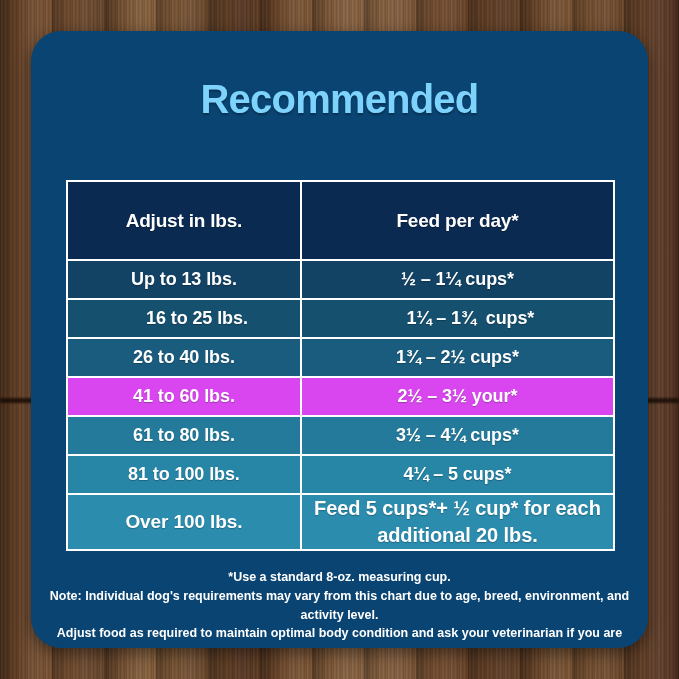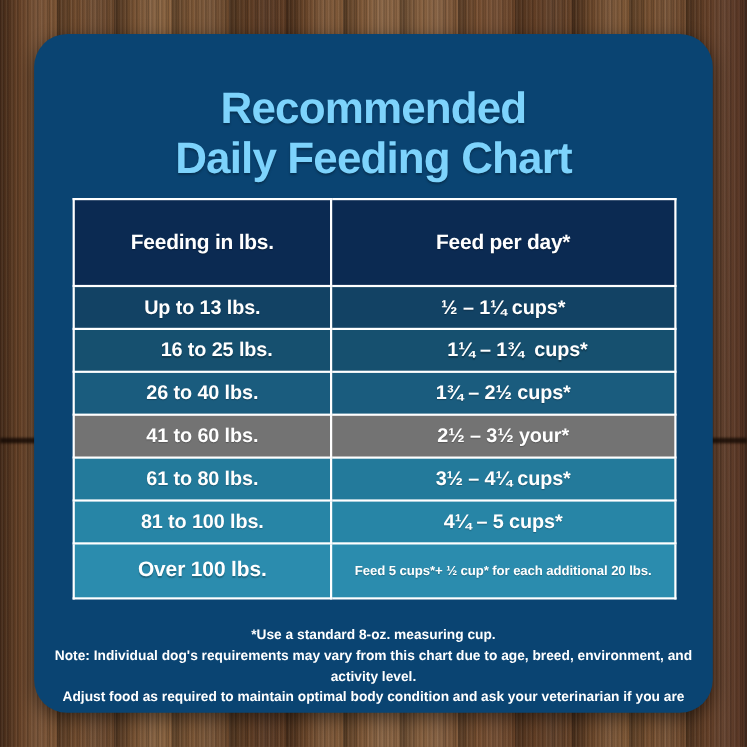--- a/index.html
+++ b/index.html
@@ -95,27 +95,27 @@
     letter-spacing:-0.1px;
     text-shadow:0 1px 1px rgba(0,0,0,.25);
     white-space:pre;
   }
   #feeding-table tbody tr.row-cups td { font-size:18px; }
 
   
   #feeding-table tbody tr:nth-child(1) td { background:#124264; }
   #feeding-table tbody tr:nth-child(2) td { background:#16506f;padding-left:32px; }
   #feeding-table tbody tr:nth-child(3) td { background:#1a5c7e; }
-  #feeding-table tbody tr:nth-child(4) td { background:#737373; }
+  #feeding-table tbody tr:nth-child(4) td { background:#d946ef; }
   #feeding-table tbody tr:nth-child(5) td { background:#237a9b; }
   #feeding-table tbody tr:nth-child(6) td { background:#2785a6; }
   #feeding-table tbody tr:nth-child(7) td { background:#2b8cae; height:50px; }
 
   #feeding-table tbody tr:nth-child(7) .cell-cups {
-    font-size:12px; line-height:1.35; white-space:normal;
+    font-size:20px; line-height:1.35; white-space:normal;
   }
 
   
   #footnotes {
     position:absolute;
     left:0; top:539px;
     width:617px;
     text-align:center;
     color:#ffffff;
   }
@@ -136,27 +136,26 @@
 </head>
 <body>
 
 <div id="wood-background">
   <div id="wood-grain-streak"></div>
 
   <div id="feeding-chart-card">
 
     <div id="chart-title">
       <span class="title-line">Recommended</span>
-      <span class="title-line">Daily Feeding Chart</span>
     </div>
 
     <table id="feeding-table">
       <thead>
         <tr>
-          <th class="col-weight">Feeding in lbs.</th>
+          <th class="col-weight">Adjust in lbs.</th>
           <th class="col-cups">Feed per day*</th>
         </tr>
       </thead>
       <tbody>
         <tr class="row-cups">
           <td class="col-weight cell-weight">Up to 13 lbs.</td>
           <td class="col-cups cell-cups">½ – 1¼ cups*</td>
         </tr>
         <tr class="row-cups">
           <td class="col-weight cell-weight">16 to 25 lbs.</td>

